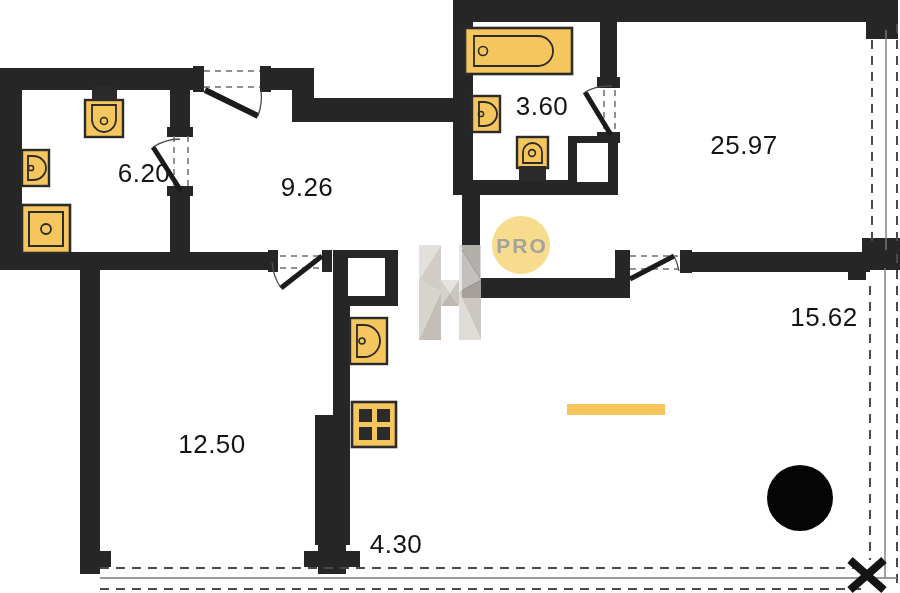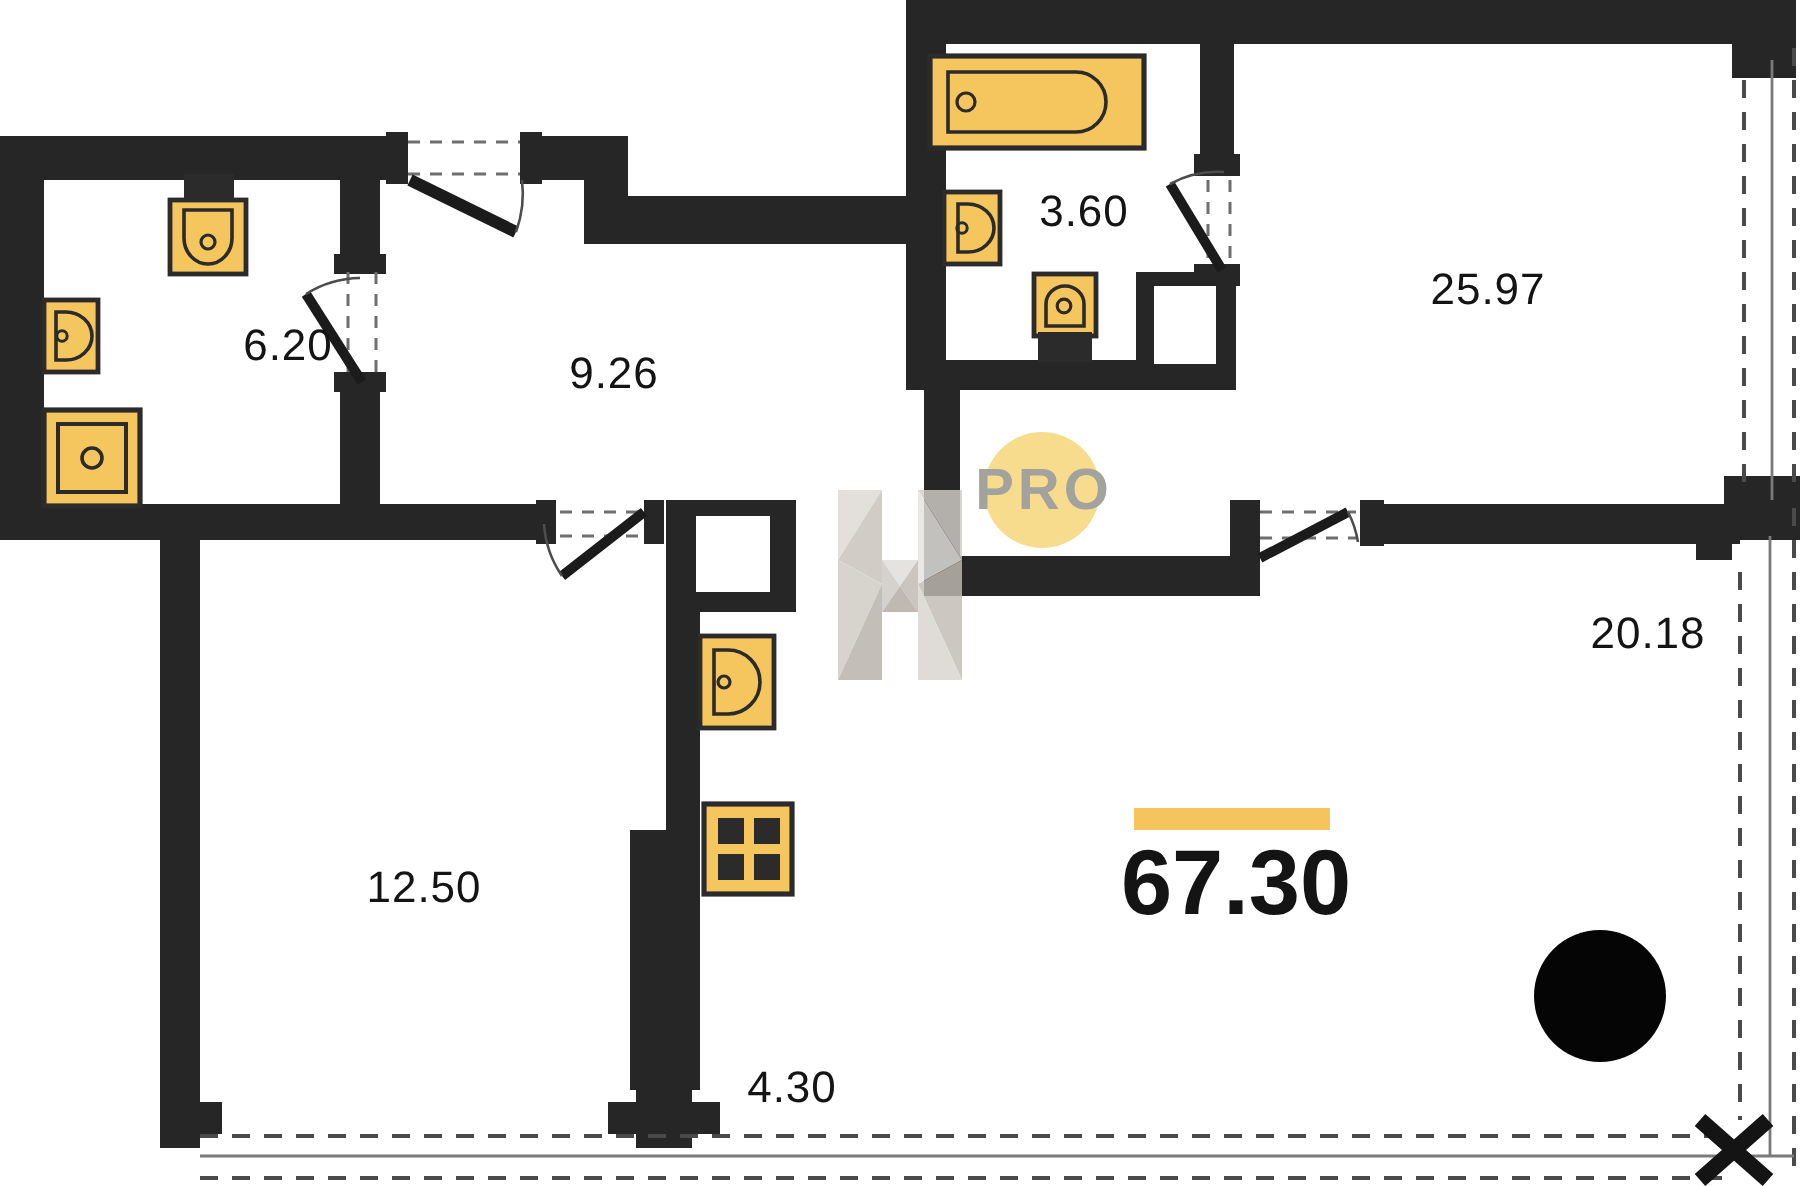--- a/index.html
+++ b/index.html
@@ -1,23 +1,23 @@
 <!DOCTYPE html>
 <html><head>
 <meta charset="utf-8">
 <style>
   html,body{margin:0;padding:0;background:#ffffff;}
   #plan{position:relative;width:900px;height:593px;background:#ffffff;overflow:hidden;
         font-family:"Liberation Sans", sans-serif;}
   #plan svg{position:absolute;left:0;top:0;}
-  .room-label{position:absolute;transform:translate(-50%,-50%);font-size:22px;color:#141414;
+  .room-label{position:absolute;transform:translate(-50%,-50%);font-size:26px;color:#141414;
               white-space:nowrap;letter-spacing:0.5px;}
   .total-label{position:absolute;transform:translate(-50%,-50%);font-size:46px;font-weight:bold;
                color:#141414;white-space:nowrap;}
-  .logo-label{position:absolute;transform:translate(-50%,-50%);font-size:29px;font-weight:600;
+  .logo-label{position:absolute;transform:translate(-50%,-50%);font-size:21px;font-weight:600;
               color:#a2a29e;letter-spacing:2px;white-space:nowrap;}
 </style>
 </head>
 <body>
 
 <div id="plan">
 <svg width="900" height="593" viewBox="0 0 900 593">
 
   <g fill="#262626">
 
@@ -181,18 +181,17 @@
   <circle cx="521" cy="245" r="29" fill="#f8dc8e"></circle>
 
   <circle cx="800" cy="498" r="33" fill="#050505"></circle>
   <rect x="567" y="404" width="98" height="11" fill="#f6c45c"></rect>
 </svg>
 
   <div class="room-label" style="left:103px;top:173px;margin-left:41px;">6.20</div>
   <div class="room-label" style="left:307px;top:187px;">9.26</div>
   <div class="room-label" style="left:542px;top:106px;">3.60</div>
   <div class="room-label" style="left:744px;top:145px;">25.97</div>
-  <div class="room-label" style="left:824px;top:317px;">20.18</div>
+  <div class="room-label" style="left:824px;top:317px;">15.62</div>
   <div class="room-label" style="left:212px;top:415px;margin-top:29px;">12.50</div>
   <div class="room-label" style="left:396px;top:544px;">4.30</div>
-  <div class="total-label" style="left:618px;top:441px;">67.30</div>
   <div class="logo-label" style="left:522px;top:246px;">PRO</div>
 </div>
 
 </body></html>

